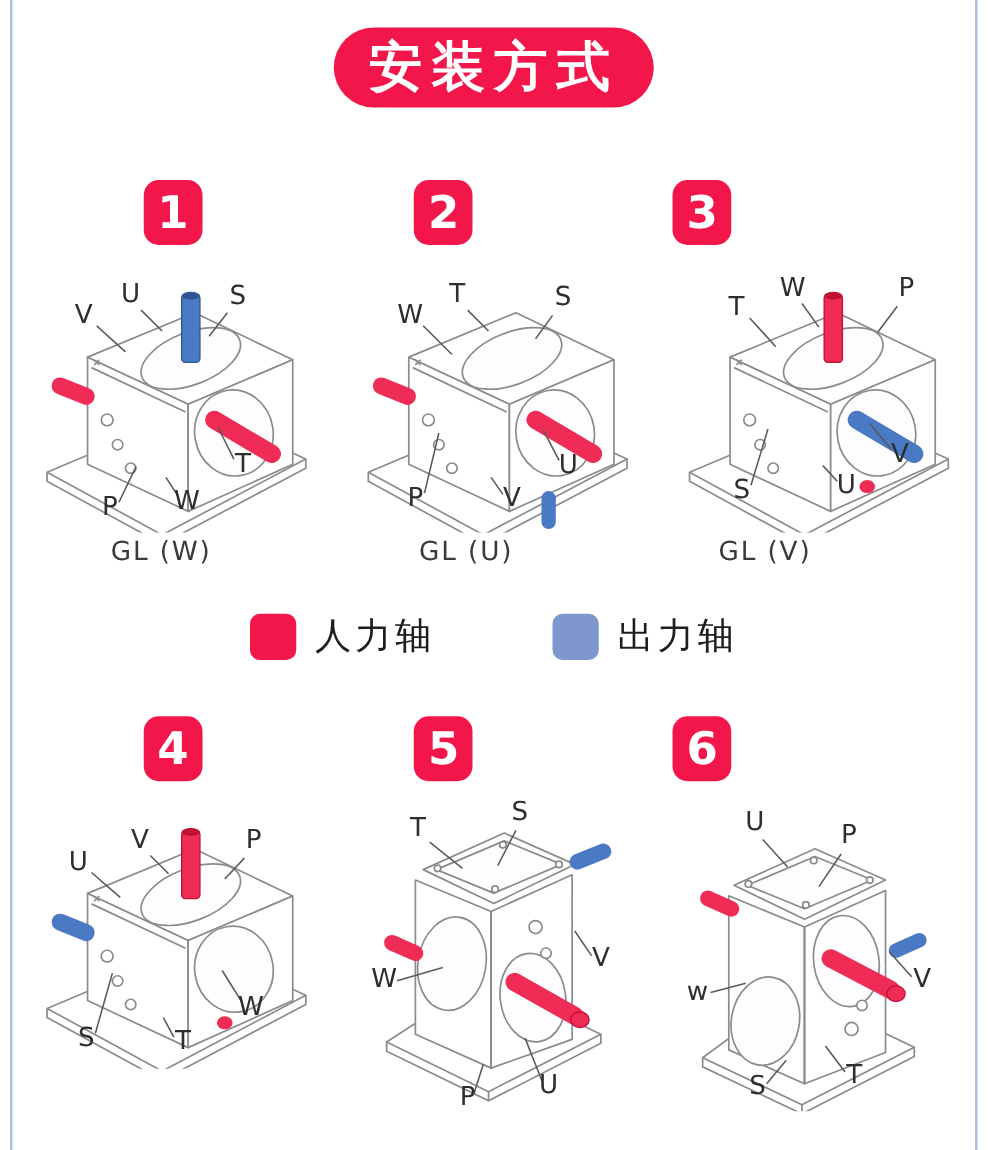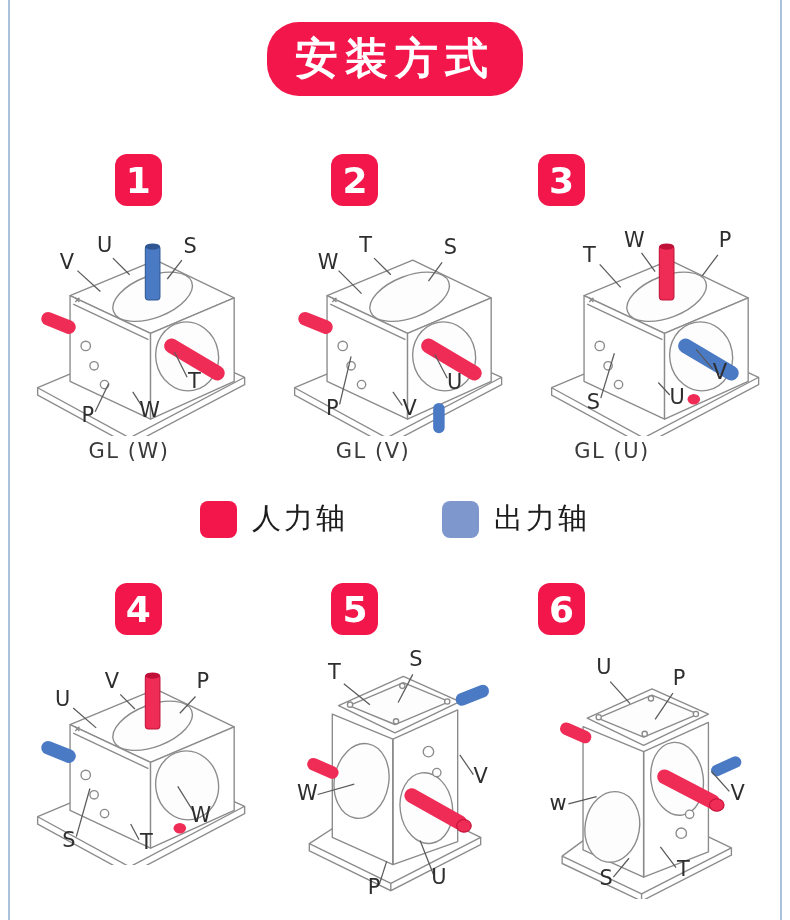--- a/index.html
+++ b/index.html
@@ -6,21 +6,21 @@
   body{
     width:790px;height:920px;background:#ffffff;position:relative;overflow:hidden;
     font-family:"DejaVu Sans","Liberation Sans",sans-serif;
   }
   .side{position:absolute;top:0;bottom:0;width:8px;z-index:9;}
   .side.left{left:0;border-right:2px solid #aac2de;}
   .side.right{right:0;border-left:2px solid #aac2de;}
   .content{position:absolute;left:10px;right:10px;top:0;}
 
   .title-pill{
-    width:256px;height:74px;margin:22px auto 0;border-radius:32px;
+    width:256px;height:64px;margin:22px auto 0;border-radius:32px;
     display:flex;align-items:center;justify-content:center;
     color:#fff;font-size:43px;font-weight:bold;letter-spacing:7px;
   }
   .row{display:flex;}
   .cell{width:33.333%;display:flex;justify-content:center;}
 
   .badge-row{margin-top:58px;}
   .badge{
     width:47px;height:52px;border-radius:12px;color:#fff;
     font-size:36px;font-weight:bold;display:flex;align-items:center;justify-content:center;
@@ -163,24 +163,24 @@
           <text x="54" y="186" text-anchor="middle" font-size="20" fill="#2e2e2e" font-family="&quot;DejaVu Sans&quot;, sans-serif">S</text>
         </svg>
       </div>
   </div>
 
   <div class="row caption-row">
     <div class="cell">
         <div class="caption">GL (W)</div>
       </div>
     <div class="cell">
+        <div class="caption">GL (U)</div>
+      </div>
+    <div class="cell">
         <div class="caption">GL (V)</div>
-      </div>
-    <div class="cell">
-        <div class="caption">GL (U)</div>
       </div>
   </div>
 
   <div class="legend">
     <div class="legend-item">
       <div class="swatch" style="background: rgb(242, 22, 75);"></div>
       <div class="legend-label">人力轴</div>
     </div>
     <div class="legend-item">
       <div class="swatch" style="background: rgb(126, 152, 206);"></div>

